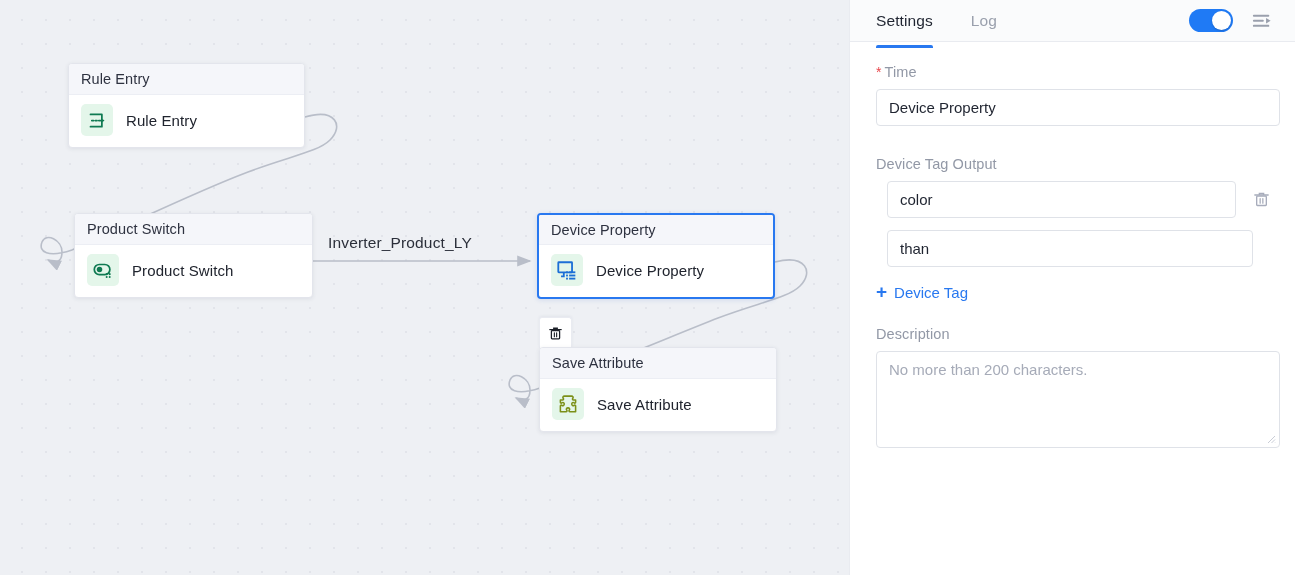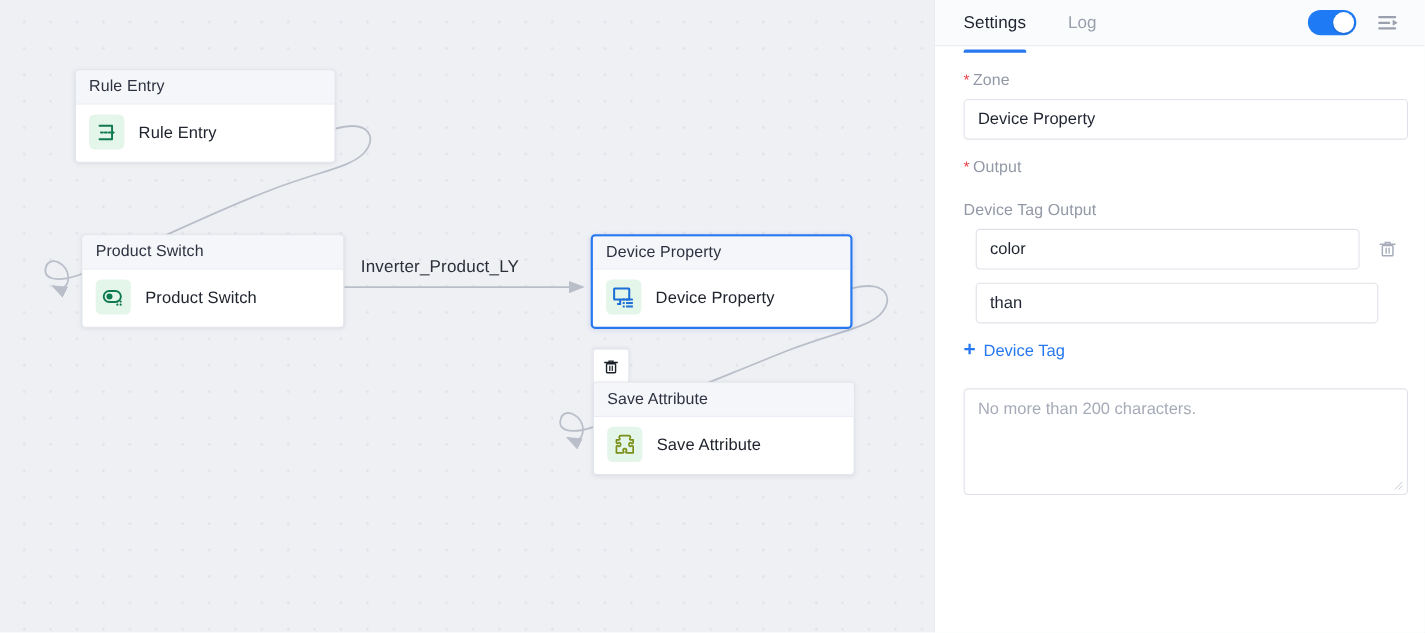--- a/index.html
+++ b/index.html
@@ -428,33 +428,30 @@
             <path d="M16.5 7.7 L21.5 10.7 L16.5 13.7 Z" fill="#9aa0ad"></path>
           </svg>
         </span>
       </div>
     </div>
 
     <div id="panel-body">
 
       <div class="field">
         <div class="field-label">
-          <span class="req">*</span><span>Zone</span>
+          <span class="req">*</span><span>Time</span>
         </div>
         <div class="input-box">
           <span>Device Property</span>
         </div>
       </div>
 
       <div class="spacer-16"></div>
 
       <div class="field">
-        <div class="field-label">
-          <span class="req">*</span><span>Output</span>
-        </div>
       </div>
 
       <div class="spacer-14"></div>
 
       <div class="field">
         <div class="field-label">Device Tag Output</div>
 
         <div class="tag-row" style="margin-bottom:12px;">
           <div class="tag-input">
             <span>color</span>
@@ -477,20 +474,21 @@
 
         <div class="add-link">
           <span class="plus">+</span>
           <span>Device Tag</span>
         </div>
       </div>
 
       <div style="height:24px;"></div>
 
       <div class="field">
+        <div class="field-label">Description</div>
         <div class="textarea-box">
           <span>No more than 200 characters.</span>
           <svg class="resize-grip" viewBox="0 0 10 10">
             <path d="M9 2 L2 9 M9 5.5 L5.5 9 M9 8.6 L8.6 9" stroke="#c3c7d1" stroke-width="0.9"></path>
           </svg>
         </div>
       </div>
 
     </div>
   </div>

